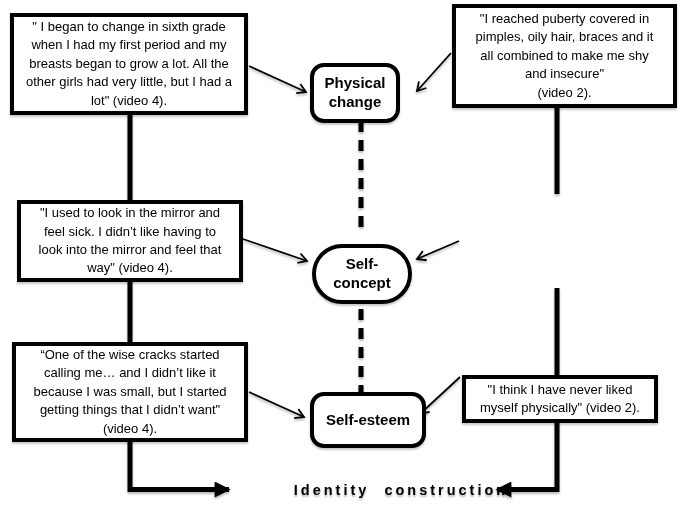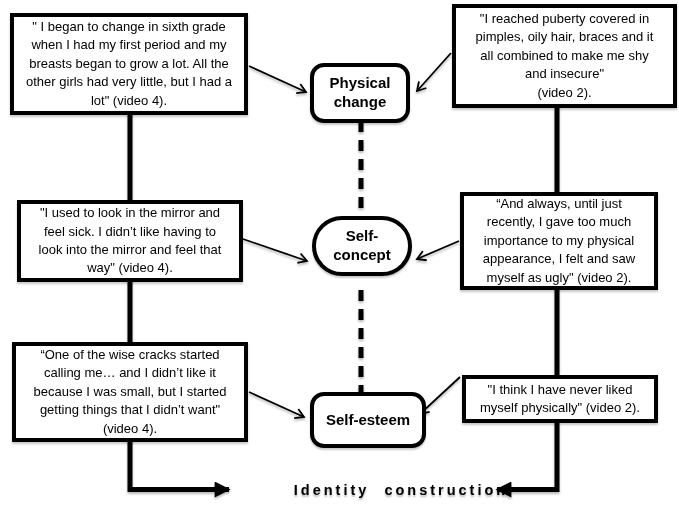--- a/index.html
+++ b/index.html
@@ -49,22 +49,22 @@
     box-shadow: 0 2px 2px rgba(0,0,0,0.22);
   }
   
   #q-top-left      { left: 10px;  top: 13px;  width: 238px; height: 102px; }
   #q-top-right     { left: 452px; top: 4px;   width: 225px; height: 104px; }
   #q-middle-left   { left: 17px;  top: 200px; width: 226px; height: 82px; }
   #q-middle-right  { left: 460px; top: 192px; width: 198px; height: 98px; }
   #q-bottom-left   { left: 12px;  top: 342px; width: 236px; height: 100px; }
   #q-bottom-right  { left: 462px; top: 375px; width: 196px; height: 48px; }
   
-  #c-physical-change { left: 310px; top: 63px;  width: 100px; height: 60px; }
-  #c-self-concept    { left: 312px; top: 216px; width: 100px; height: 60px; border-radius: 30px; }
+  #c-physical-change { left: 310px; top: 63px;  width: 90px; height: 60px; }
+  #c-self-concept    { left: 312px; top: 244px; width: 100px; height: 60px; border-radius: 30px; }
   #c-self-esteem     { left: 310px; top: 392px; width: 116px; height: 56px; }
   .footer-label {
     position: absolute;
     left: 365px;
     top: 482px;
     transform: translateX(-50%);
     font-weight: bold;
     font-size: 14.5px;
     letter-spacing: 3px;
     word-spacing: 8px;
@@ -120,27 +120,20 @@
 all combined to make me shy
 and insecure"
 (video 2).</span>
   </div>
   <div class="qbox" id="q-middle-left">
     <span>"I used to look in the mirror and
 feel sick. I didn’t like having to
 look into the mirror and feel that
 way" (video 4).</span>
   </div>
-  <div class="qbox" id="q-middle-right">
-    <span>“And always, until just
-recently, I gave too much
-importance to my physical
-appearance, I felt and saw
-myself as ugly" (video 2).</span>
-  </div>
   <div class="qbox" id="q-bottom-left">
     <span>“One of the wise cracks started
 calling me… and I didn’t like it
 because I was small, but I started
 getting things that I didn’t want"
 (video 4).</span>
   </div>
   <div class="qbox" id="q-bottom-right">
     <span>"I think I have never liked
 myself physically" (video 2).</span>

